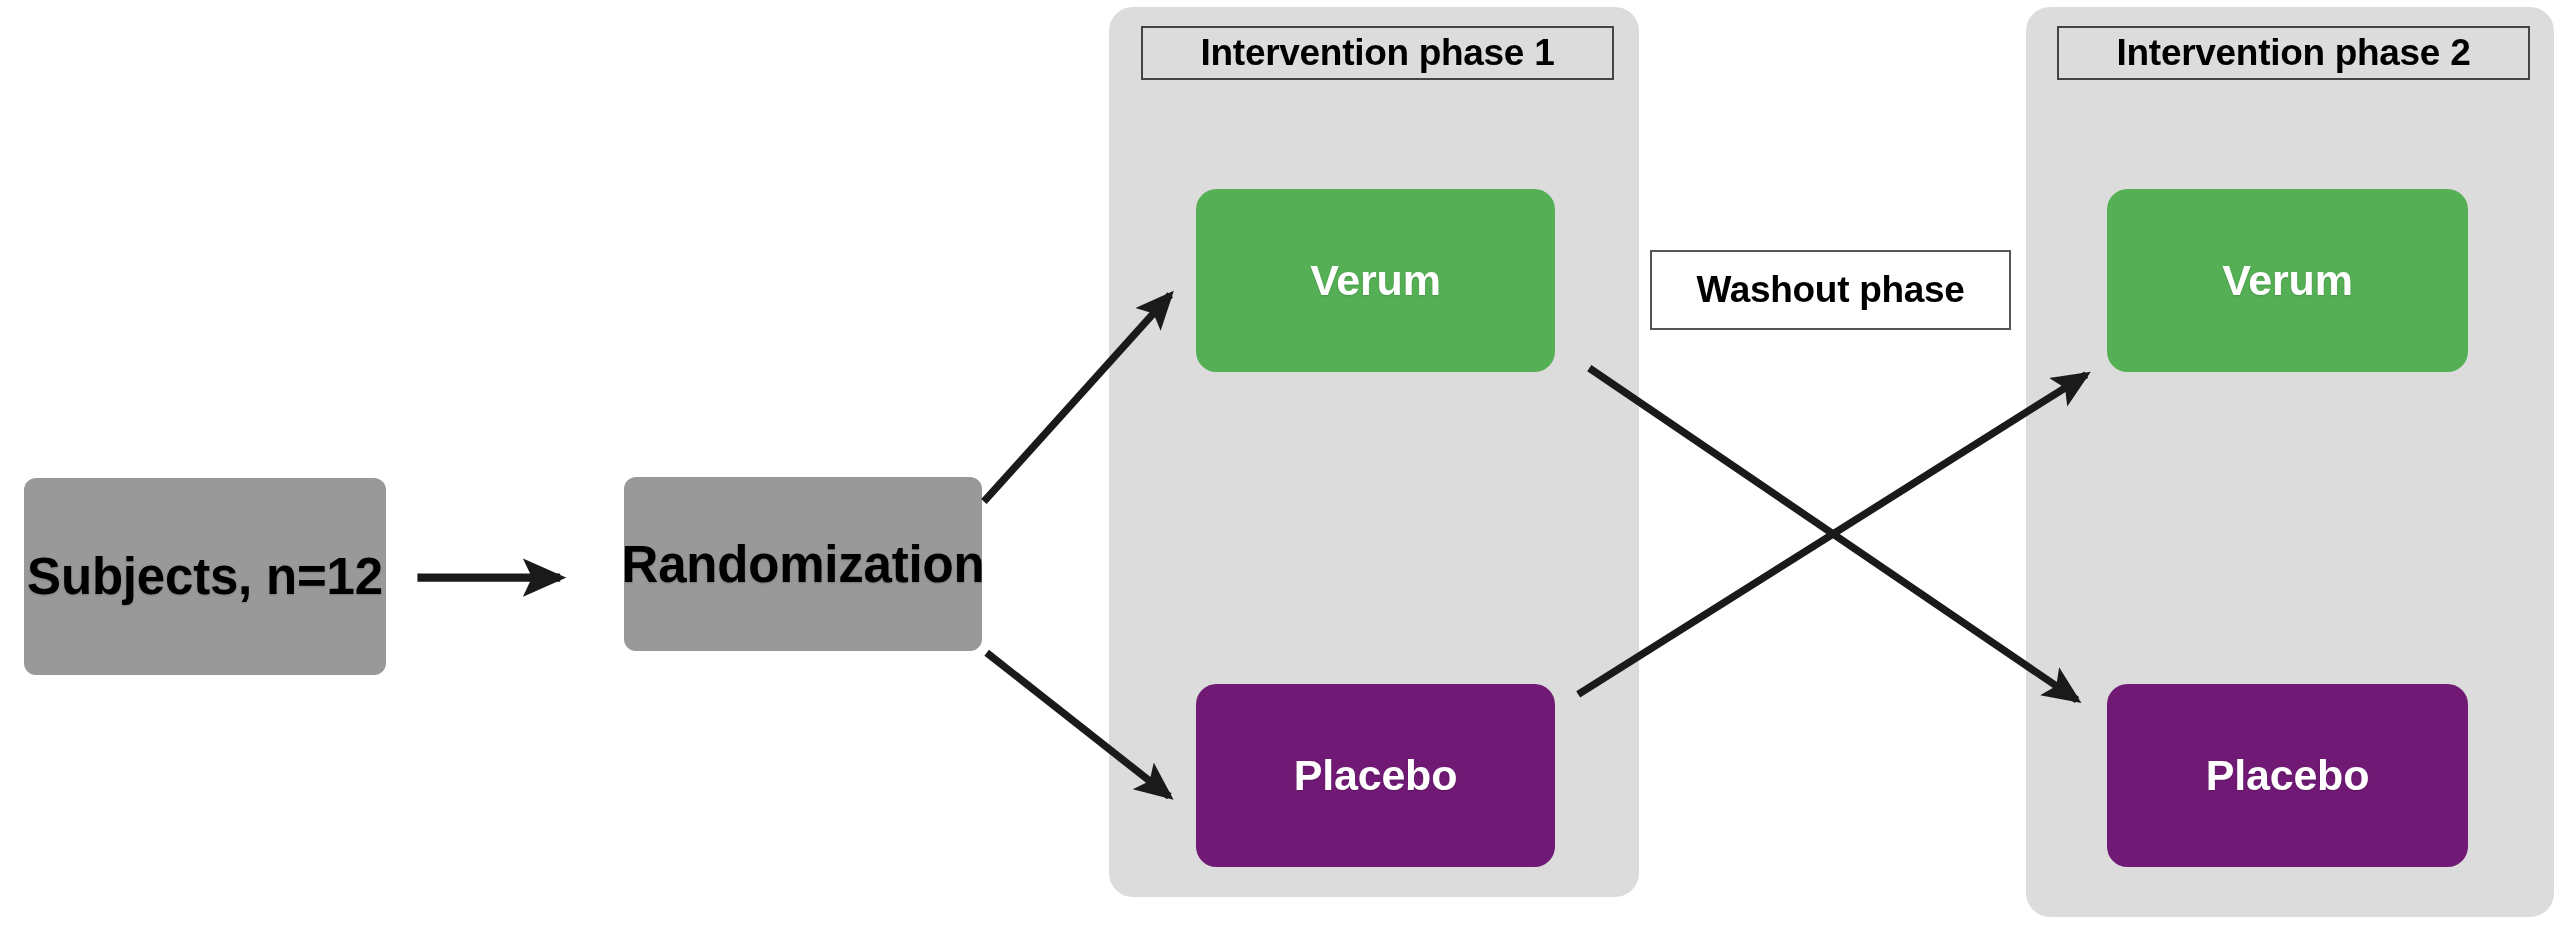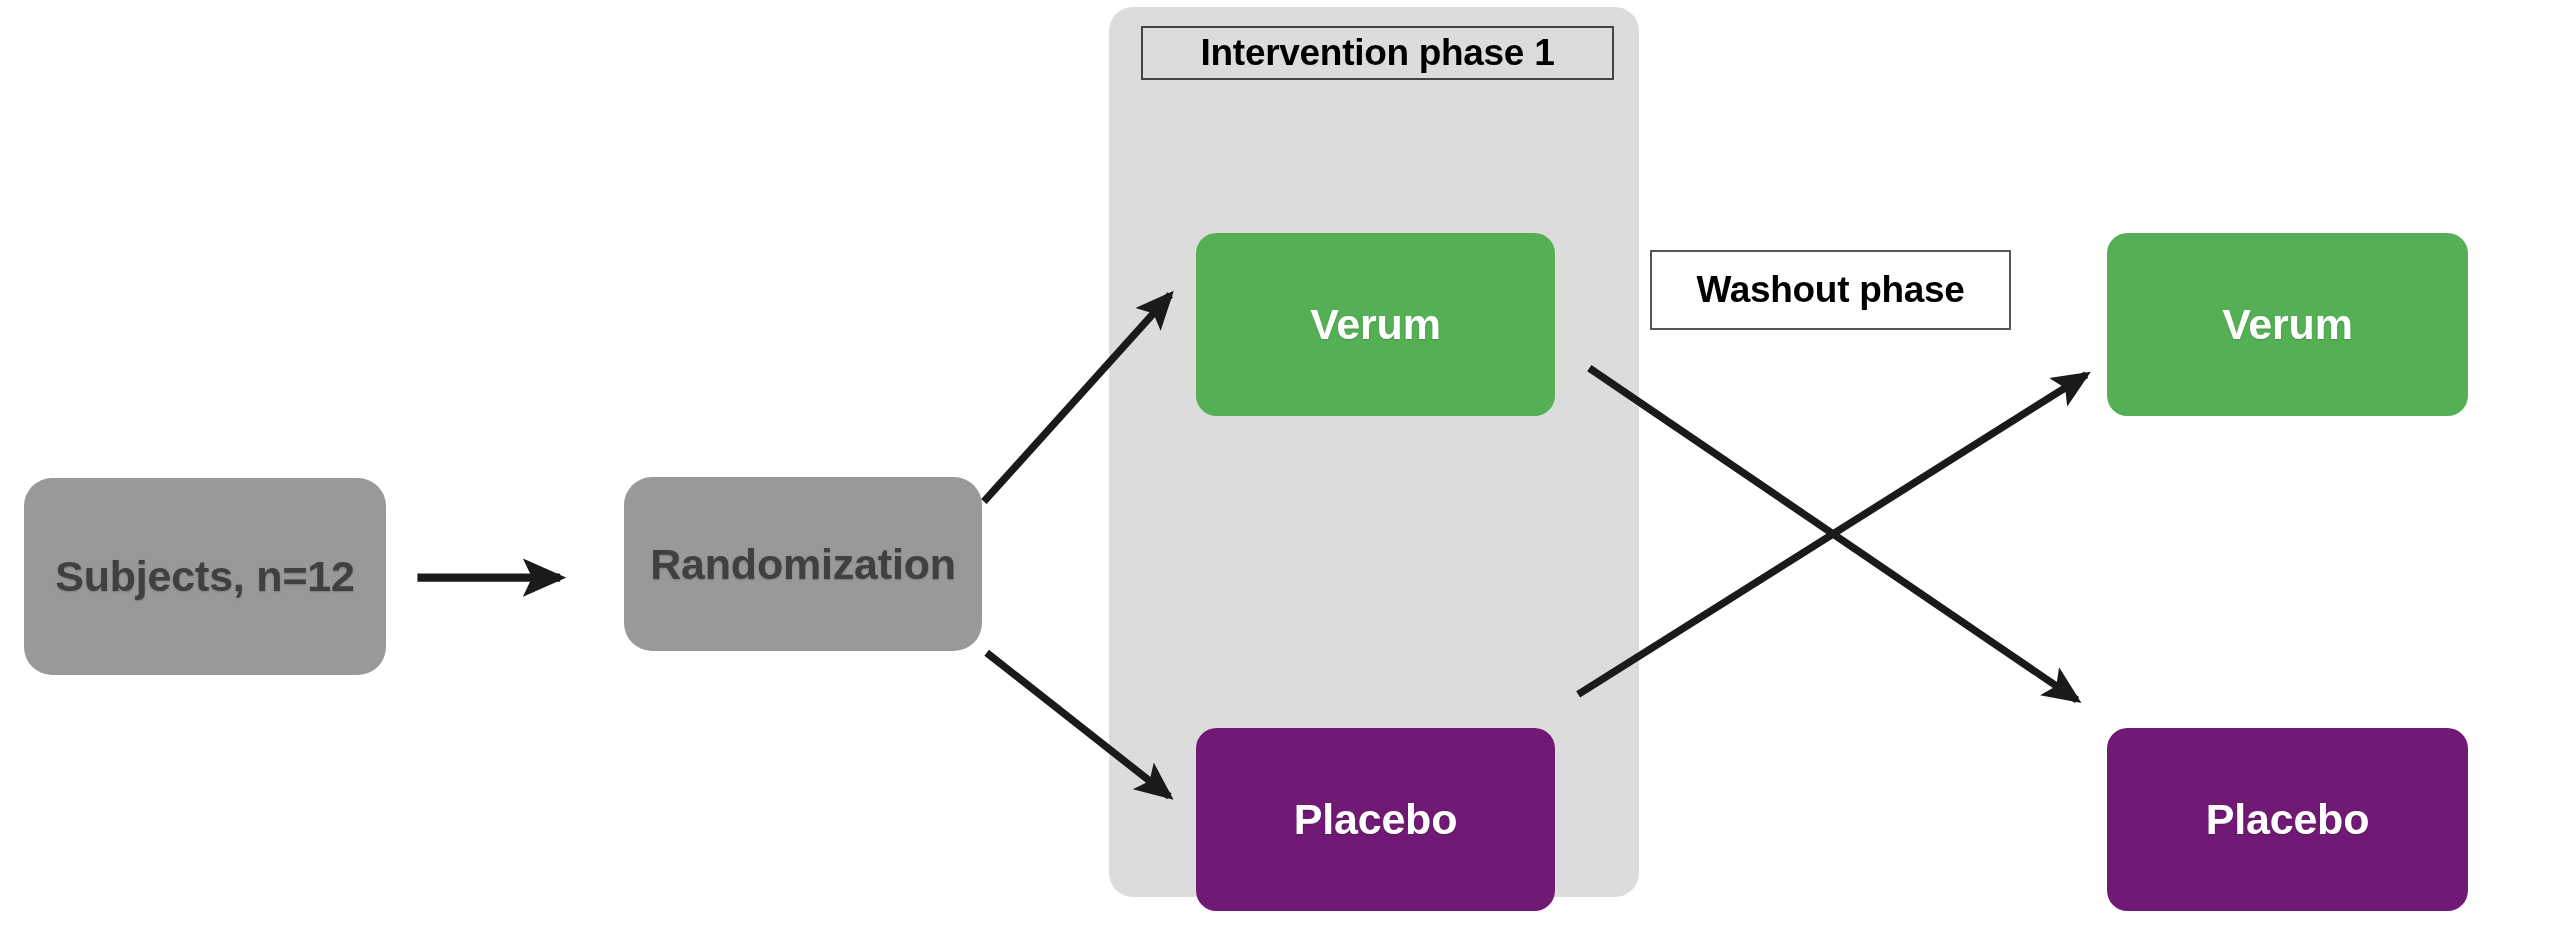--- a/index.html
+++ b/index.html
@@ -84,38 +84,37 @@
     border-radius: 20.4px;
     color: #ffffff;
     font-weight: bold;
     font-size: 43px;
     display: flex;
     align-items: center;
     justify-content: center;
     letter-spacing: -0.2px;
     text-shadow: 0 0.9px 1.9px rgba(0,0,0,0.18);
     z-index: 3;
-    margin-top: 44px;
   }
   .verum-fill    { background: #55b055; }
   .placebo-fill  { background: #701a75; }
 
   #verum-1   { left: 1196px; top: 189px; width: 359px; height: 183px; }
   #placebo-1 { left: 1196px; top: 684px; width: 359px; height: 183px; }
   #verum-2   { left: 2107px; top: 189px; width: 361px; height: 183px; }
   #placebo-2 { left: 2107px; top: 684px; width: 361px; height: 183px; }
 
   
   .grey-box {
     position: absolute;
     background: #999999;
-    border-radius: 28px;
-    color: #404040;
-    font-weight: bold;
-    font-size: 43px;
+    border-radius: 12px;
+    color: #000000;
+    font-weight: bold;
+    font-size: 51px;
     display: flex;
     align-items: center;
     justify-content: center;
     letter-spacing: -0.2px;
     text-shadow: 0 0.9px 1.9px rgba(0,0,0,0.2);
     z-index: 3;
   }
   #subjects-box {
     left: 24px;
     top: 478px;
@@ -153,20 +152,23 @@
 </style>
 </head>
 <body>
 
 <div id="canvas">
 
   <div class="phase-panel" id="phase-panel-1">
     <div class="phase-title" id="phase-title-1">Intervention phase 1</div>
   </div>
 
+  <div class="phase-panel" id="phase-panel-2">
+    <div class="phase-title" id="phase-title-2">Intervention phase 2</div>
+  </div>
 
   <div class="grey-box" id="subjects-box">Subjects, n=12</div>
 
   <div class="grey-box" id="randomization-box">Randomization</div>
 
   <div class="treat-box verum-fill" id="verum-1">Verum</div>
 
   <div class="treat-box placebo-fill" id="placebo-1">Placebo</div>
 
   <div class="treat-box verum-fill" id="verum-2">Verum</div>

